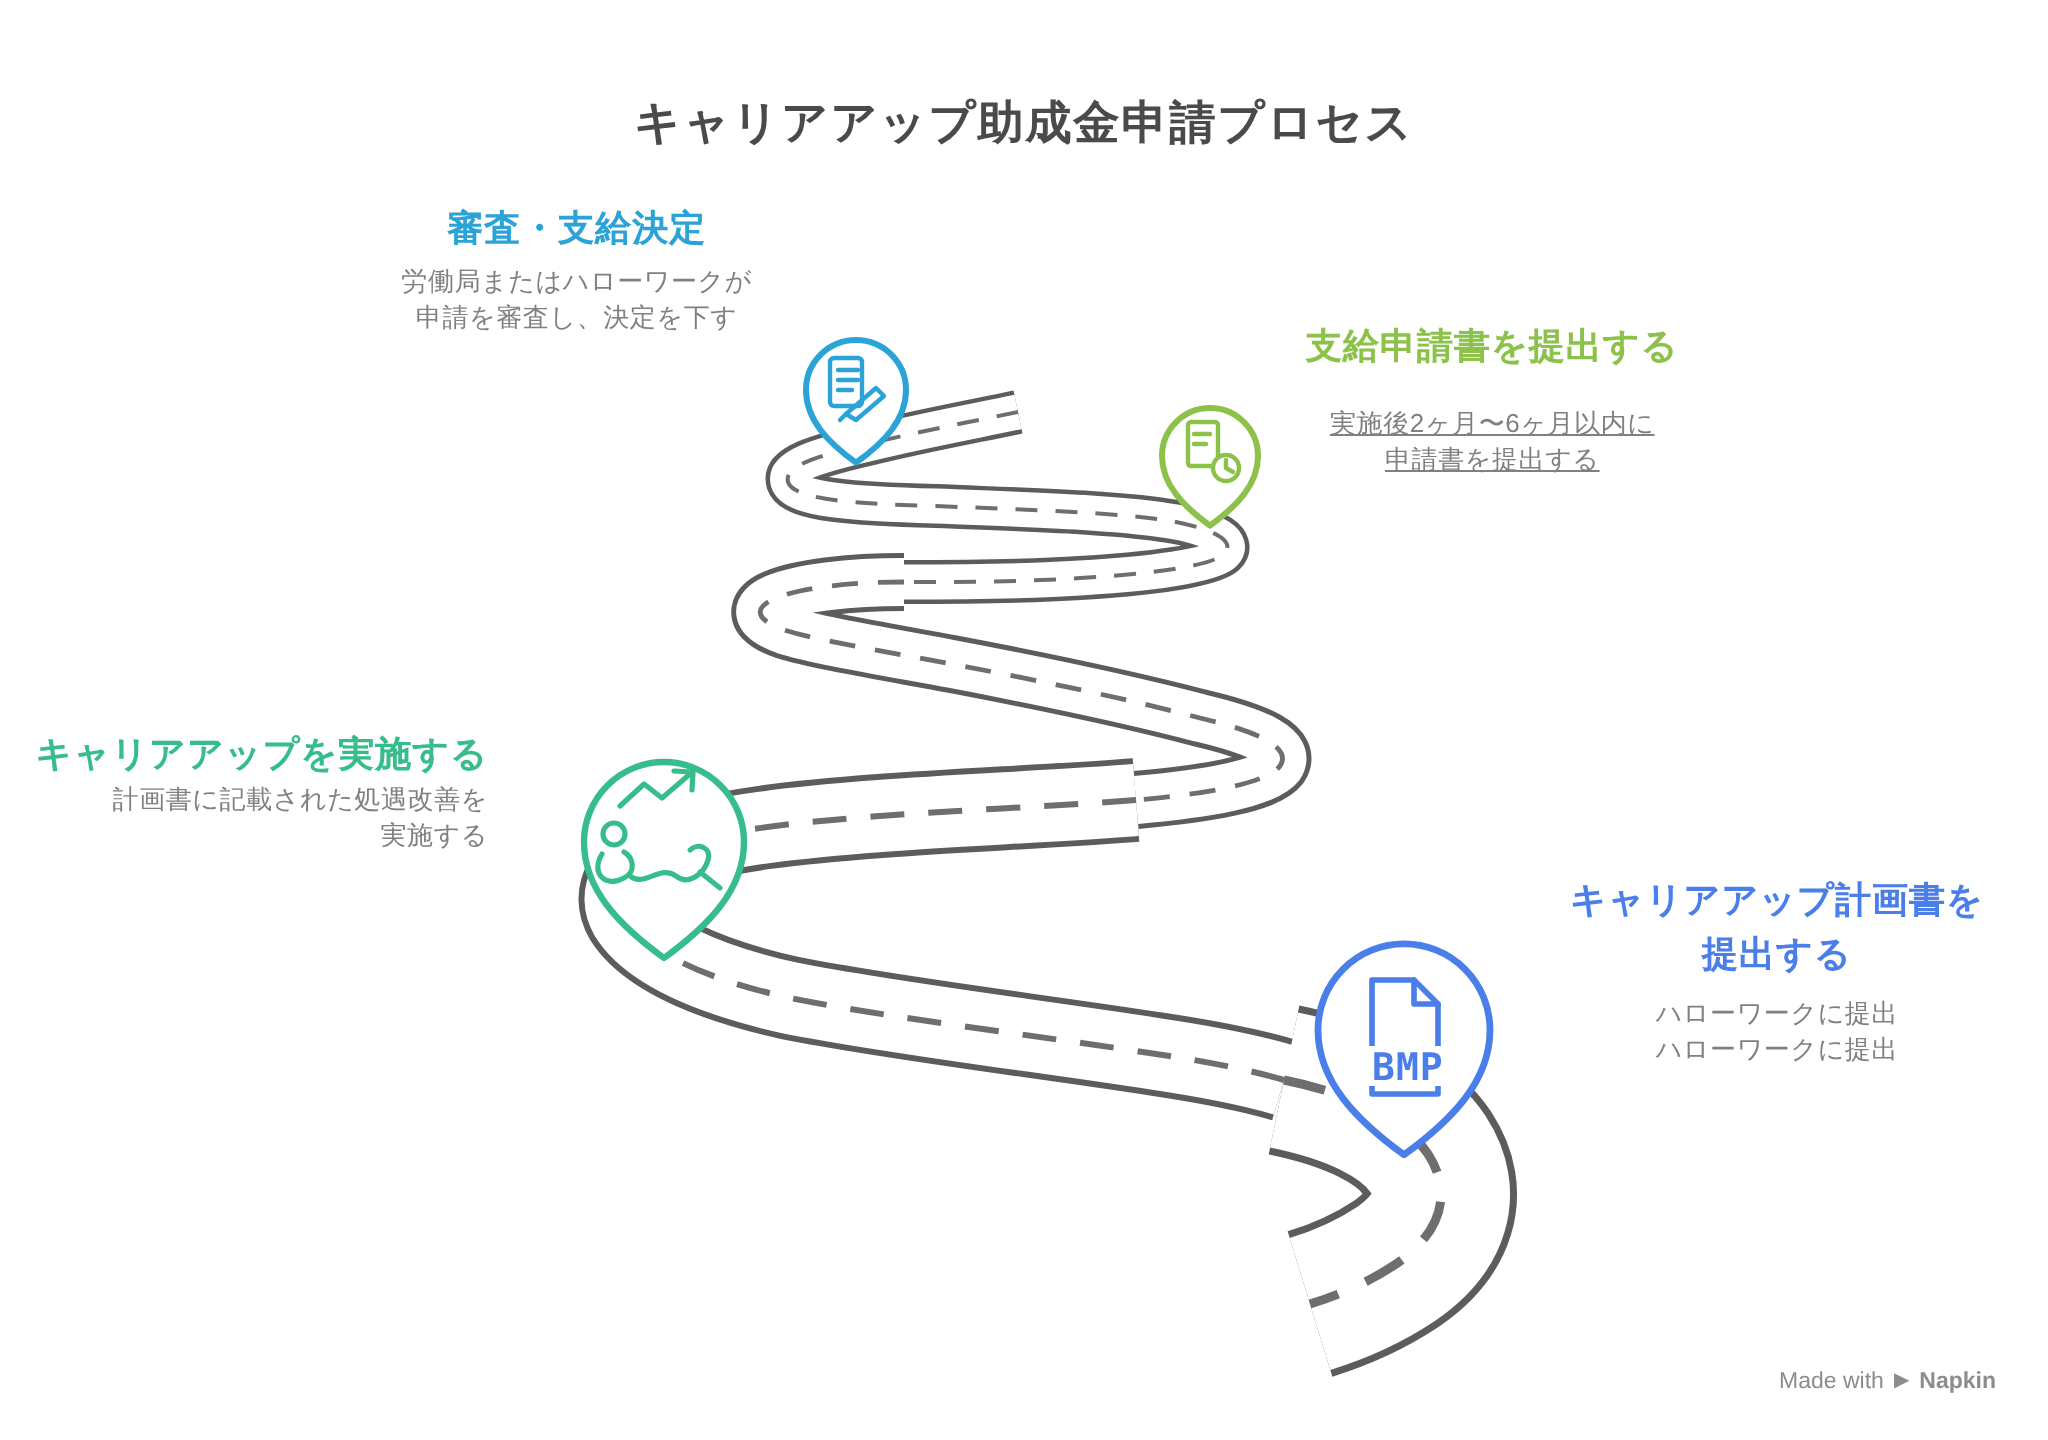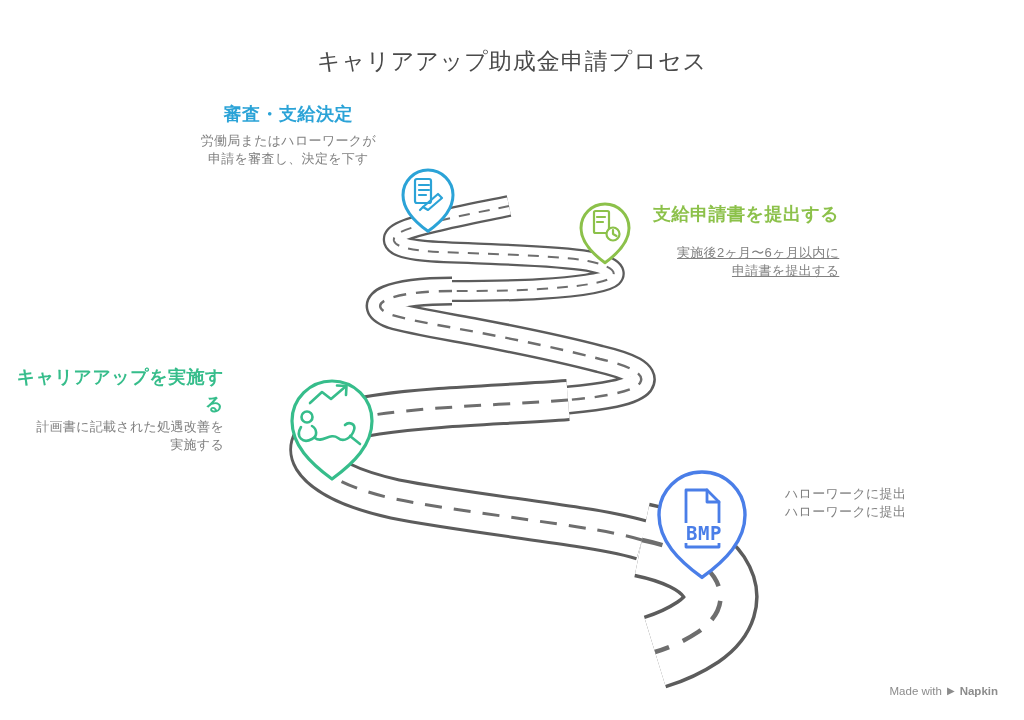--- a/index.html
+++ b/index.html
@@ -2,36 +2,36 @@
 <html><head>
 <meta charset="utf-8">
 <style>
   html,body{margin:0;padding:0;background:#ffffff;}
   .canvas{
     position:relative;width:1024px;height:720px;background:#ffffff;
     font-family:"Liberation Sans",sans-serif;overflow:hidden;
   }
   .title{
     position:absolute;left:0;right:0;top:46px;text-align:center;
-    font-size:23px;font-weight:normal;color:#4A4A4A;letter-spacing:1px;
+    font-size:23px;font-weight:bold;color:#4A4A4A;letter-spacing:1px;
   }
   .step{position:absolute;}
   .step-heading{font-size:18px;font-weight:bold;line-height:27px;letter-spacing:.5px;}
   .step-desc{font-size:13px;color:#808080;line-height:18px;letter-spacing:.3px;}
   .align-right{text-align:right;}
-  .align-left{text-align:right;margin-top:41px;}
+  .align-left{text-align:center;}
   .c-review{color:#2BA3D7;}
   .c-apply{color:#8CC14A;}
   .c-implement{color:#36BD8B;}
   .c-plan{color:#4A7EE8;}
   .pos-review{top:101px;right:648px;text-align:center;}
   .pos-review .step-desc{margin-top:4px;}
   .pos-apply{top:160px;left:653px;}
   .pos-apply .step-desc{margin-top:16px;text-decoration:underline;}
-  .pos-implement{top:364px;right:800px;font-family:Liberation Serif, serif;}
+  .pos-implement{top:364px;right:780px;font-family:Liberation Serif, serif;}
   .pos-implement .step-desc{}
   .pos-plan{top:437px;left:785px;}
   .pos-plan .step-desc{margin-top:7px;}
   .road-svg{position:absolute;left:0;top:0;}
   .watermark{
     position:absolute;right:26px;top:685px;display:flex;align-items:center;gap:5px;
     font-size:11.5px;color:#8C8C8C;text-align:center;
   }
   .watermark .brand{font-weight:bold;}
   .watermark .logo{font-size:10px;line-height:1;color:#8C8C8C;}
@@ -130,20 +130,24 @@
     <div class="step-heading c-implement">
       <span>キャリアアップを実施する</span>
     </div>
     <div class="step-desc">
       <span>計画書に記載された処遇改善を</span><br>
       <span>実施する</span>
     </div>
   </div>
 
   <div class="step pos-plan align-left">
+    <div class="step-heading c-plan">
+      <span>キャリアアップ計画書を</span><br>
+      <span>提出する</span>
+    </div>
     <div class="step-desc">
       <span>ハローワークに提出</span><br>
       <span>ハローワークに提出</span>
     </div>
   </div>
 
   <div class="watermark">
     <span>Made with</span>
     <span class="logo">▶</span>
     <span class="brand">Napkin</span>

